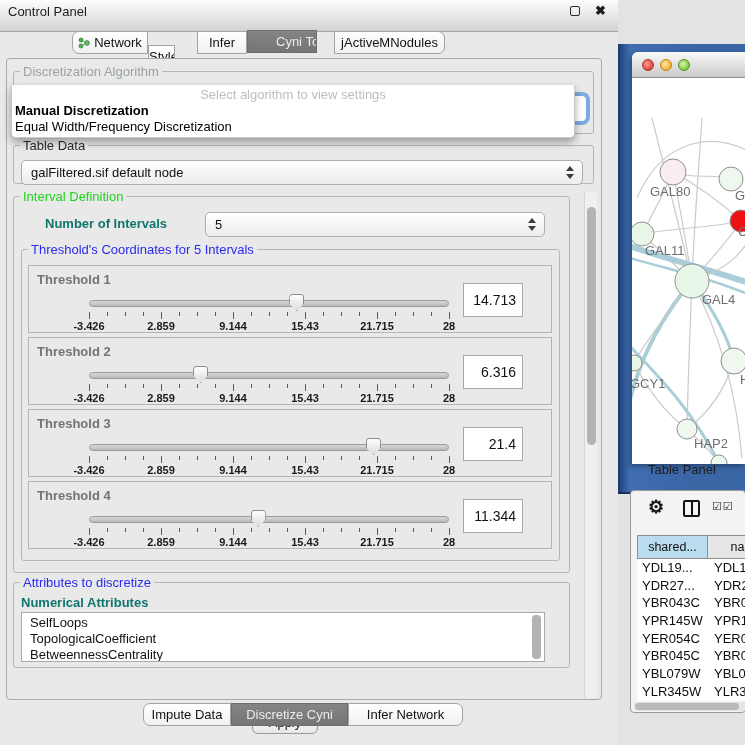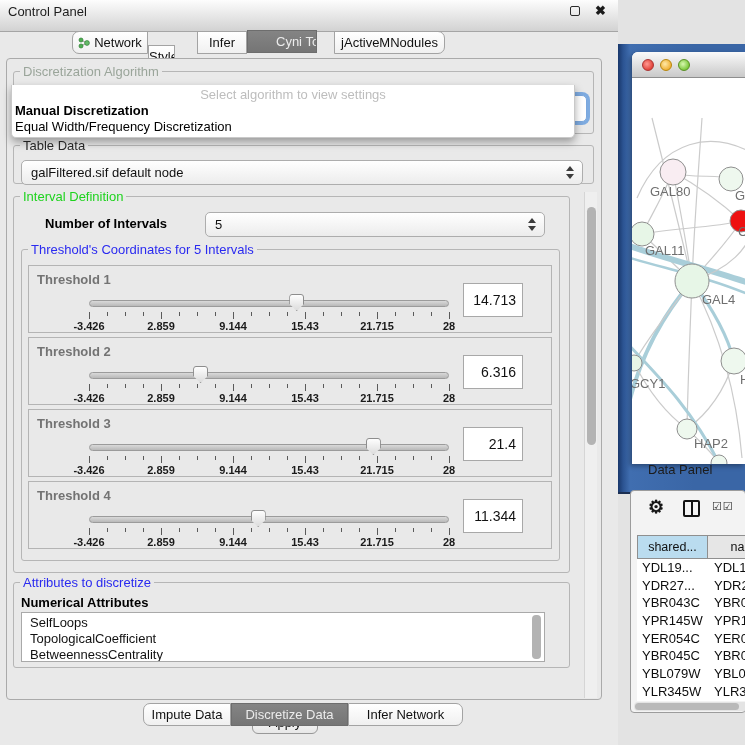--- a/index.html
+++ b/index.html
@@ -81,21 +81,21 @@
 
   .v-scrollbar { position:absolute; left:584px; top:192px; width:13px; height:506px;
     background:#efefef; border-left:1px solid #d5d5d5; }
   .v-thumb { position:absolute; left:1.5px; top:15px; width:9px; height:238px;
     background:#b3b3b3; border-radius:5px; }
 
   .apply-btn { position:absolute; left:252px; top:671px; width:66px; height:22px;
     background:linear-gradient(#ffffff,#e7e7e7); border:1px solid #989898; border-radius:6px;
     font-size:13px; color:#111; text-align:center; line-height:20px;margin-top:41px; }
 
-  .bold-label { position:absolute; font-size:13px; font-weight:bold; color:#000000; white-space:nowrap; }
+  .bold-label { position:absolute; font-size:13px; font-weight:bold; color:#0f766e; white-space:nowrap; }
 
   
   #right-side { position:absolute; left:618px; top:0; width:127px; height:745px; background:#e3e3e3; }
   .blue-frame { position:absolute; left:0; top:0; width:127px; height:450px;
     background:linear-gradient(90deg,#19376a 0px,#2b5391 5px,#406eb0 12px,#3a66a6 60%);
     border-bottom:2px solid #1b2f52;margin-top:44px; }
   .net-window { position:absolute; left:14px; top:8px; width:113px; height:412px;
     border-radius:6px 0 0 0; background:#fff; box-shadow:-2px 2px 5px rgba(0,0,0,.35); }
   .net-titlebar { position:absolute; left:0; top:0; width:113px; height:26px;
     background:linear-gradient(#fafafa,#c9c9c9); border-bottom:1px solid #8e8e8e;
@@ -352,21 +352,21 @@
     </div>
   <div class="list-scroll"></div>
 
   <div class="v-scrollbar">
       <div class="v-thumb"></div>
     </div>
 
   <div class="apply-btn">Apply</div>
 
   <div class="tab first" style="left:143px;top:703px;width:88px;"><span>Impute Data</span></div>
-  <div class="tab sel" style="left:231px;top:703px;width:117px;"><span>Discretize Data</span></div>
+  <div class="tab sel" style="left:231px;top:703px;width:117px;"><span>Discretize Cyni</span></div>
   <div class="tab last" style="left:348px;top:703px;width:115px;"><span>Infer Network</span></div>
 
 </div>
 
 <div id="right-side">
 
   <div class="blue-frame">
     <div class="net-window">
       <div class="net-titlebar">
         <span class="light red"></span>
@@ -412,21 +412,21 @@
             <text x="13" y="177">GAL11</text>
             <text x="70" y="226">GAL4</text>
             <text x="-2" y="310">GCY1</text>
             <text x="108" y="306">H</text>
             <text x="62" y="370">HAP2</text>
           </svg>
       </div>
     </div>
   </div>
 
-  <span class="tp-title">Data Panel</span>
+  <span class="tp-title">Table Panel</span>
 
   <div class="table-subpanel">
     <span class="gear">⚙</span>
     <span class="col-icon"></span>
     <span class="checks">☑☑</span>
     <div class="tp-header">
       <div class="tp-hcell h0">shared...</div>
       <div class="tp-hcell h1">na</div>
     </div>
     <div class="tp-rows">

